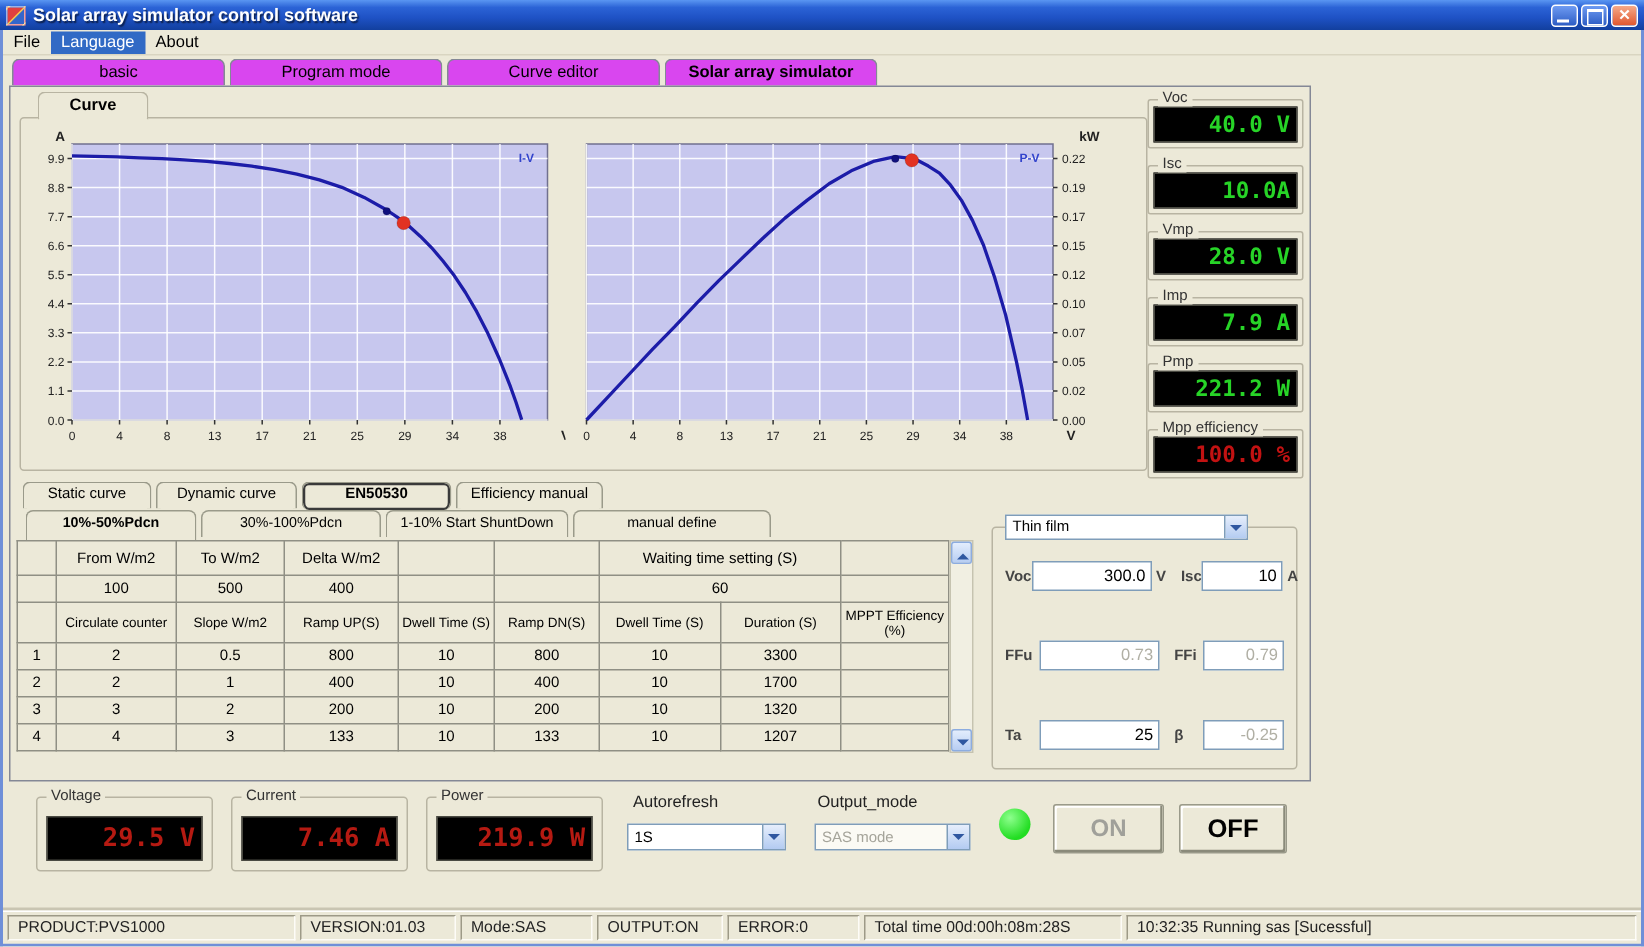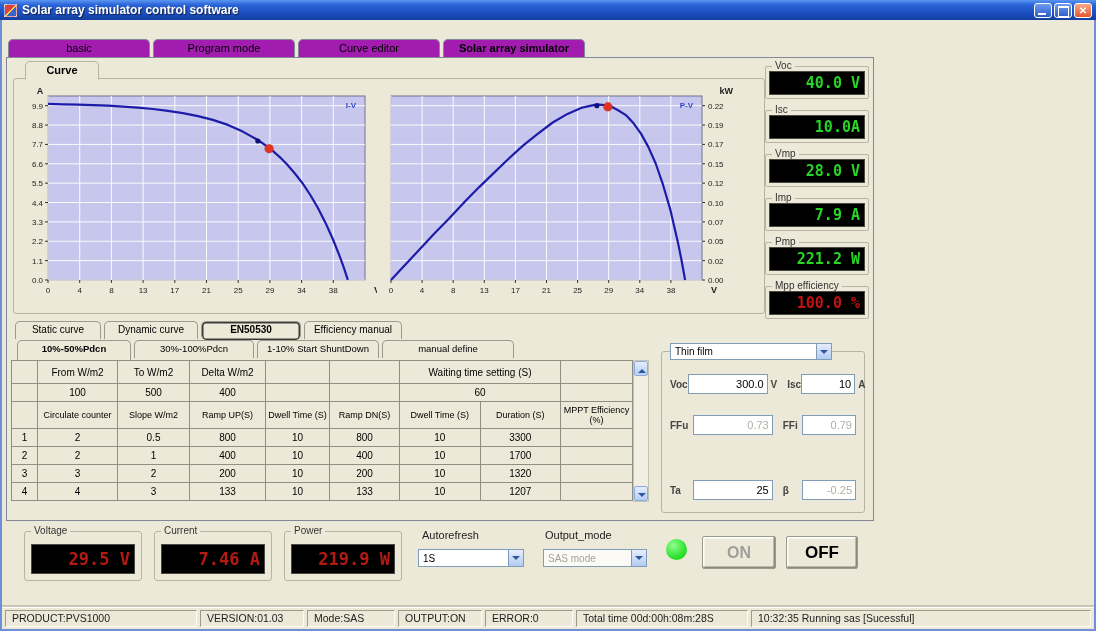--- a/index.html
+++ b/index.html
@@ -33,21 +33,21 @@
 
   
   .menubar { position:absolute; left:0; top:20px; width:100%; height:17px;
     display:flex; align-items:center; font-size:11px; background:#ece9d8;
     border-bottom:1px solid #d9d5c1; }
   .menu-item { padding:1px 7px 2px; cursor:default; }
   .menu-item.hl { background:#316ac5; color:#fff; }
 
   
   .main-tabs { position:absolute; left:6px; top:39px; height:19px; display:flex; }
-  .mtab { width:142px; height:18px; margin-right:3px; background:#a21caf;
+  .mtab { width:142px; height:18px; margin-right:3px; background:#d946ef;
     border:1px solid #848896; border-bottom:none; border-radius:5px 5px 0 0;
     font-size:11px; line-height:17px; text-align:center; cursor:default; }
   .mtab.active { font-weight:bold; height:19px; }
 
   
   .tab-page { position:absolute; left:4px; top:57px; width:868px; height:464px;
     border:1px solid #848896; background:#ece9d8; }
 
   .gbox { border:1px solid #b8b4a2; border-radius:3px;padding-left:32px; }
   .glabel { position:absolute; top:-7px; left:6px; padding:0 3px; background:#ece9d8;
@@ -151,20 +151,25 @@
 <div id="window">
 
   <div class="titlebar">
     <div class="title-icon"></div>
     <div class="title-text">Solar array simulator control software</div>
     <div class="winbtn min"></div>
     <div class="winbtn max"></div>
     <div class="winbtn close"></div>
   </div>
 
+  <div class="menubar" id="menubar">
+      <div class="menu-item">File</div>
+      <div class="menu-item hl">Language</div>
+      <div class="menu-item">About</div>
+    </div>
 
   <div class="main-tabs" id="mainTabs">
       <div class="mtab">basic</div>
       <div class="mtab">Program mode</div>
       <div class="mtab">Curve editor</div>
       <div class="mtab active">Solar array simulator</div>
     </div>
 
   <div class="tab-page">
 
@@ -447,21 +452,21 @@
       <div id="panelFields">
           <div class="prow" style="top: 22px;">
             <span class="flabel">Voc</span>
             <input class="w1" type="text" readonly="" value="300.0" style="">
             <span class="unit">V</span>
             <span style="flex: 1 1 0%;"></span>
             <span class="flabel b2">Isc</span>
             <input class="w2" type="text" readonly="" value="10" style="">
             <span class="unit">A</span>
           </div>
-          <div class="prow" style="top: 63px;">
+          <div class="prow" style="top: 75px;">
             <span class="flabel">FFu</span>
             <input class="w1 dis" type="text" readonly="" value="0.73" style="">
             <span style="flex: 1 1 0%;"></span>
             <span class="flabel b2">FFi</span>
             <input class="w2 dis" type="text" readonly="" value="0.79" style="">
           </div>
           <div class="prow" style="top: 128px;">
             <span class="flabel">Ta</span>
             <input class="w1" type="text" readonly="" value="25" style="">
             <span style="flex: 1 1 0%;"></span>

